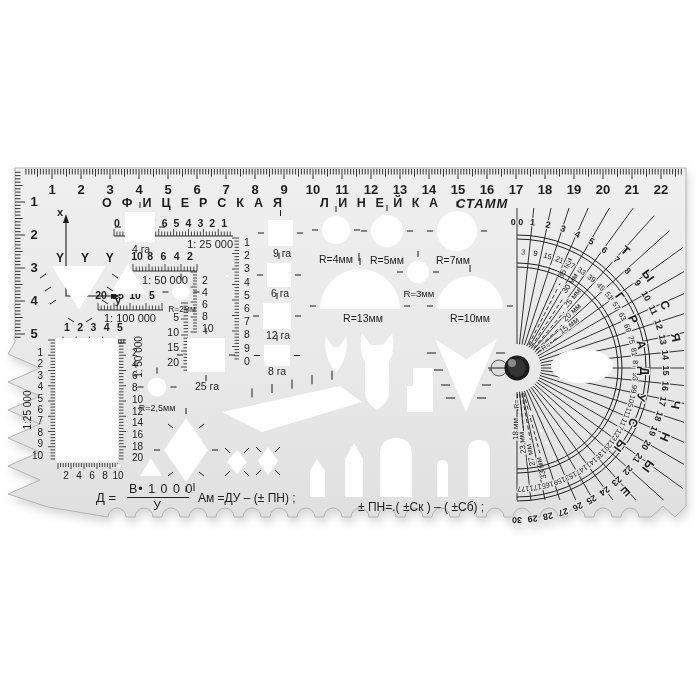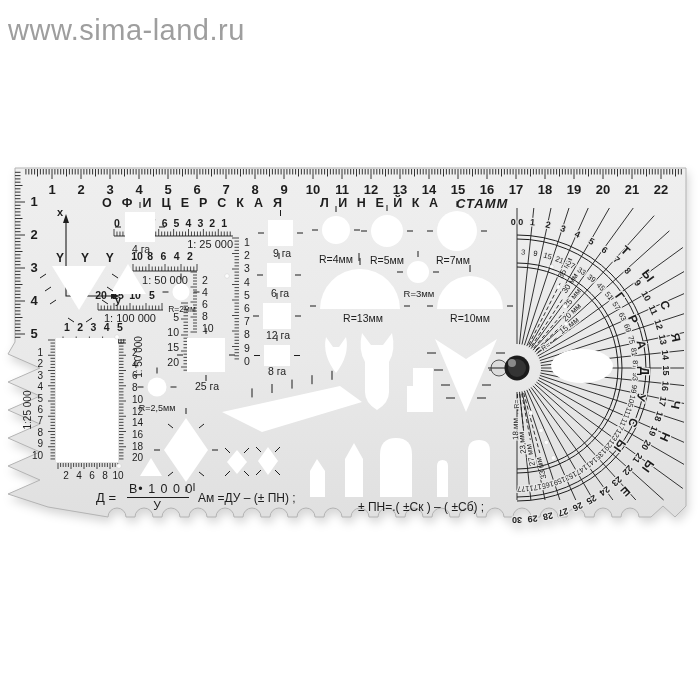--- a/index.html
+++ b/index.html
@@ -5,21 +5,20 @@
   html,body{margin:0;padding:0;background:#fff;width:700px;height:700px;overflow:hidden;}
   .stage{position:relative;width:700px;height:700px;background:#fff;font-family:"Liberation Sans",sans-serif;}
   .watermark{position:absolute;left:8px;top:14px;font-size:29px;letter-spacing:.5px;color:#9e9e9e;font-family:"Liberation Sans",sans-serif;}
   svg text{font-family:"Liberation Sans",sans-serif;}
   #ruler-svg{position:absolute;left:0;top:0;filter:drop-shadow(2px 5px 5px rgba(0,0,0,.16));}
 </style>
 </head>
 <body>
 
 <div class="stage">
-  <div class="watermark">www.sima-land.ru</div>
   <svg id="ruler-svg" width="700" height="700" viewBox="0 0 700 700">
       <defs>
         <linearGradient id="bodyg" x1="0" y1="0" x2="0" y2="1">
           <stop offset="0%" stop-color="#efefef"></stop>
           <stop offset="55%" stop-color="#e9e9e9"></stop>
           <stop offset="100%" stop-color="#e0e0e0"></stop>
         </linearGradient>
       </defs>
       <g>
         <path d="M15,168 L686,168 L686,506 L675,517 L663,506 L651,517 L648,517 L639,517 A9,9 0 0 0 621,517 L612,517 A9,9 0 0 0 594,517 L585,517 A9,9 0 0 0 567,517 L558,517 A9,9 0 0 0 540,517 L531,517 A9,9 0 0 0 513,517 L504,517 A9,9 0 0 0 486,517 L477,517 A9,9 0 0 0 459,517 L450,517 A9,9 0 0 0 432,517 L423,517 A9,9 0 0 0 405,517 L396,517 A9,9 0 0 0 378,517 L369,517 A9,9 0 0 0 351,517 L342,517 A9,9 0 0 0 324,517 L315,517 A9,9 0 0 0 297,517 L288,517 A9,9 0 0 0 270,517 L261,517 A9,9 0 0 0 243,517 L234,517 A9,9 0 0 0 216,517 L207,517 A9,9 0 0 0 189,517 L180,517 A9,9 0 0 0 162,517 L153,517 A9,9 0 0 0 135,517 L126,517 A9,9 0 0 0 108,517 L108,517 L48,507 L8,494 L40,480 L8,466 L40,452 L8,438 L40,424 L8,410 L40,396 L8,382 L40,368 L8,354 L15,342 Z" fill="url(#bodyg)" stroke="#b3b3b3" stroke-width="1"></path>

